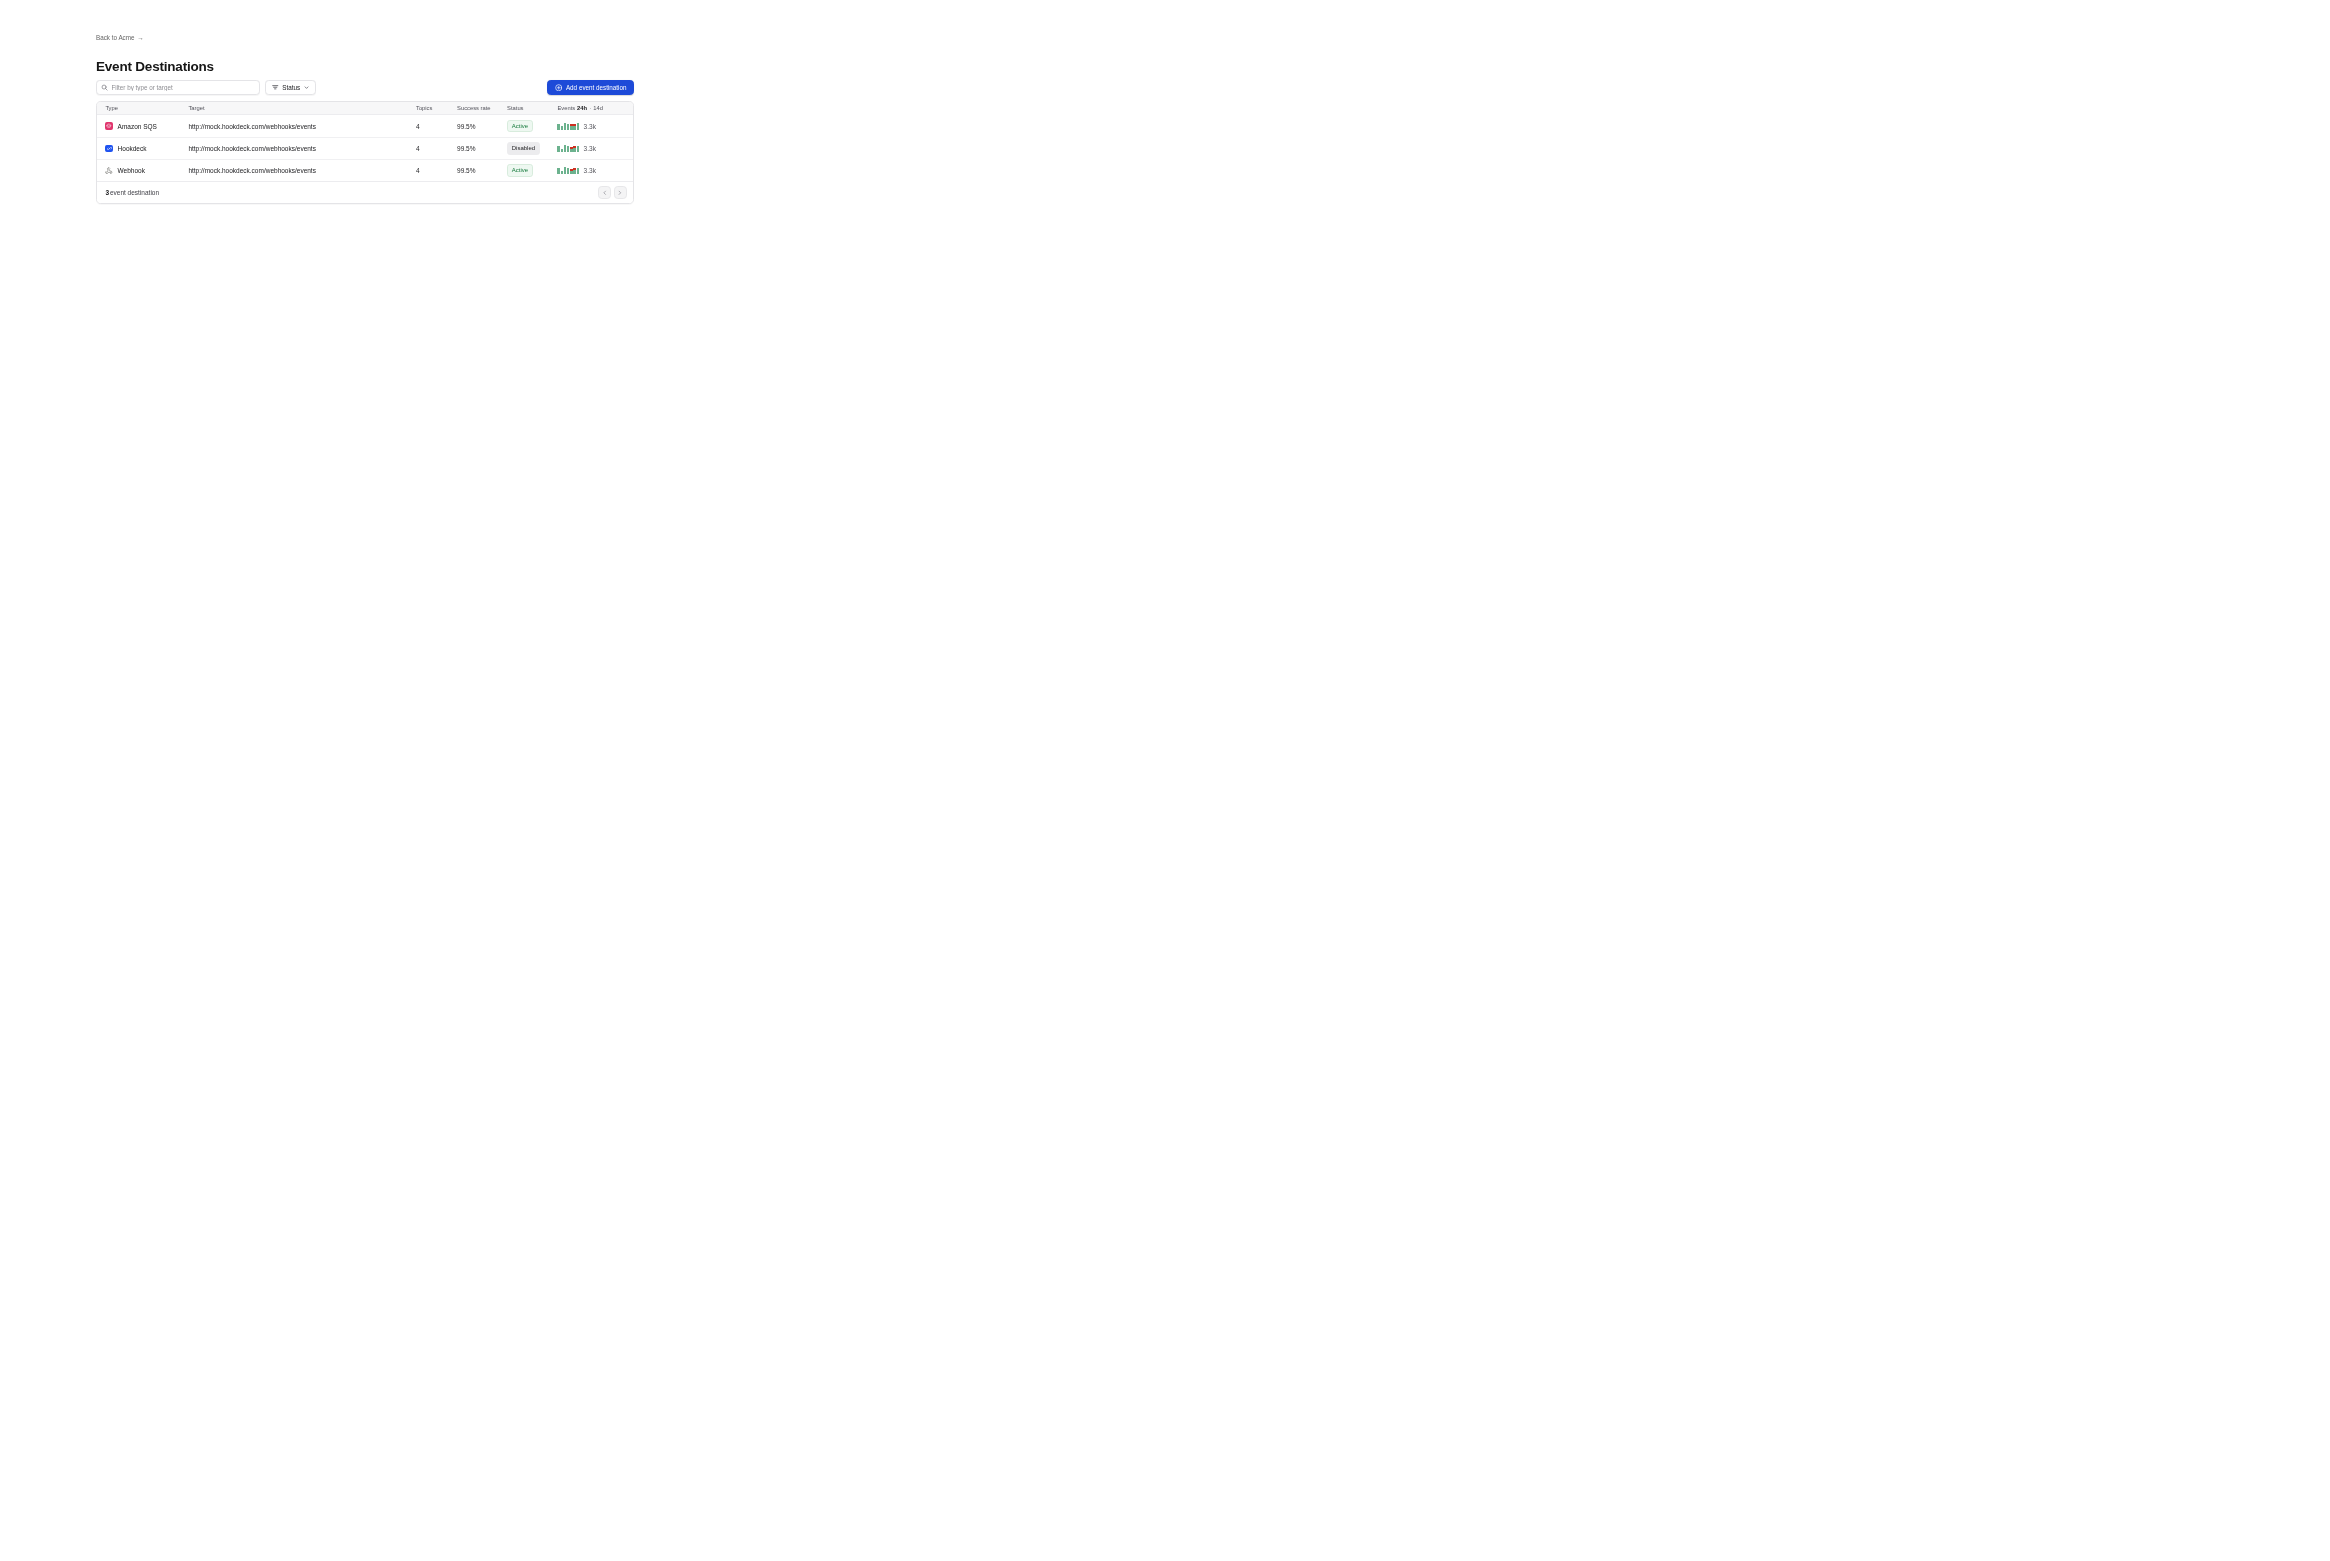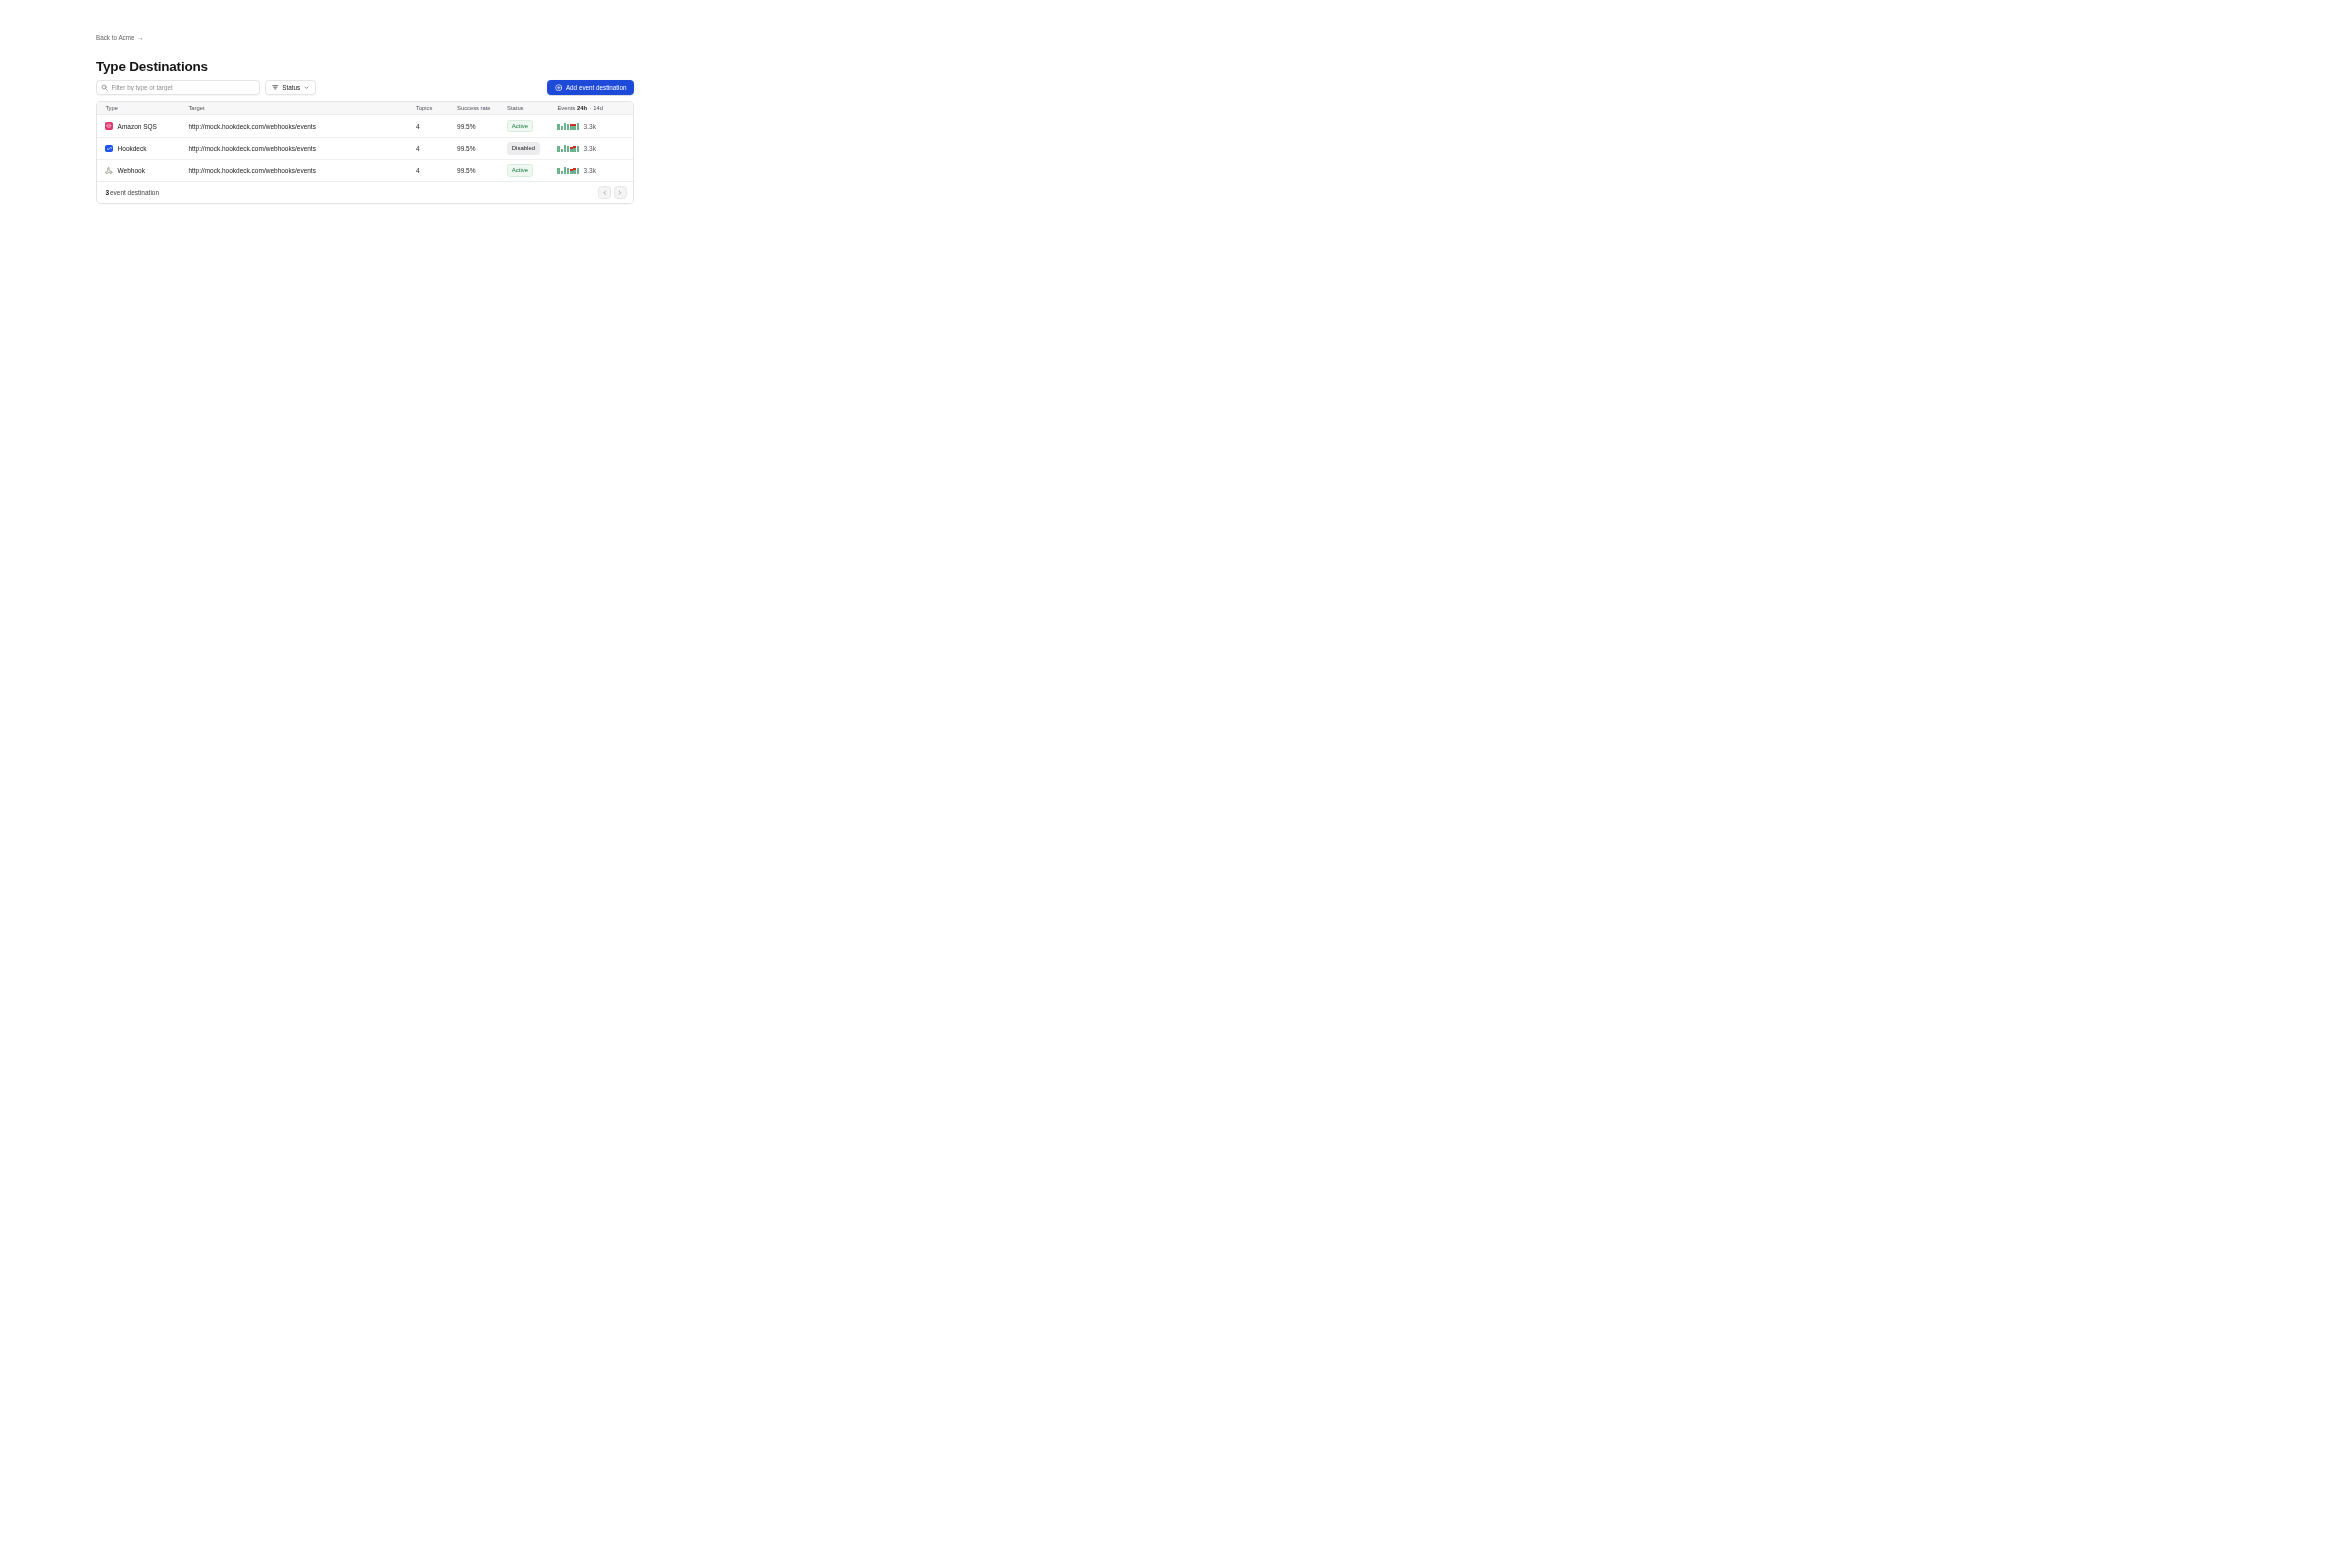--- a/index.html
+++ b/index.html
@@ -76,21 +76,21 @@
 </head>
 <body>
 
 <div class="page">
 
   <a class="back-link">
     <span>Back to Acme</span>
     <span class="arrow">→</span>
   </a>
 
-  <h1 class="page-title">Type Destinations</h1>
+  <h1 class="page-title">Event Destinations</h1>
 
   <div class="toolbar">
     <div class="search-box">
       <svg class="search-icon" viewBox="0 0 16 16" fill="none" stroke="#717179" stroke-width="1.5" stroke-linecap="round">
         <circle cx="7" cy="7" r="4.6"></circle>
           <line x1="10.6" y1="10.6" x2="14" y2="14"></line>
       </svg>
       <input type="text" placeholder="Filter by type or target" style="">
     </div>
 

